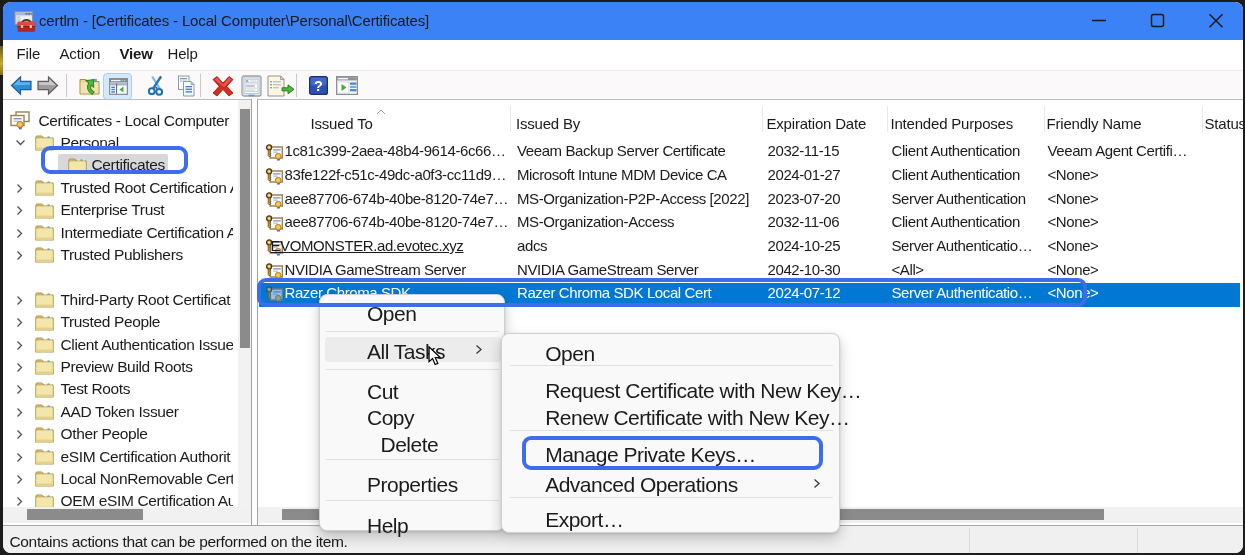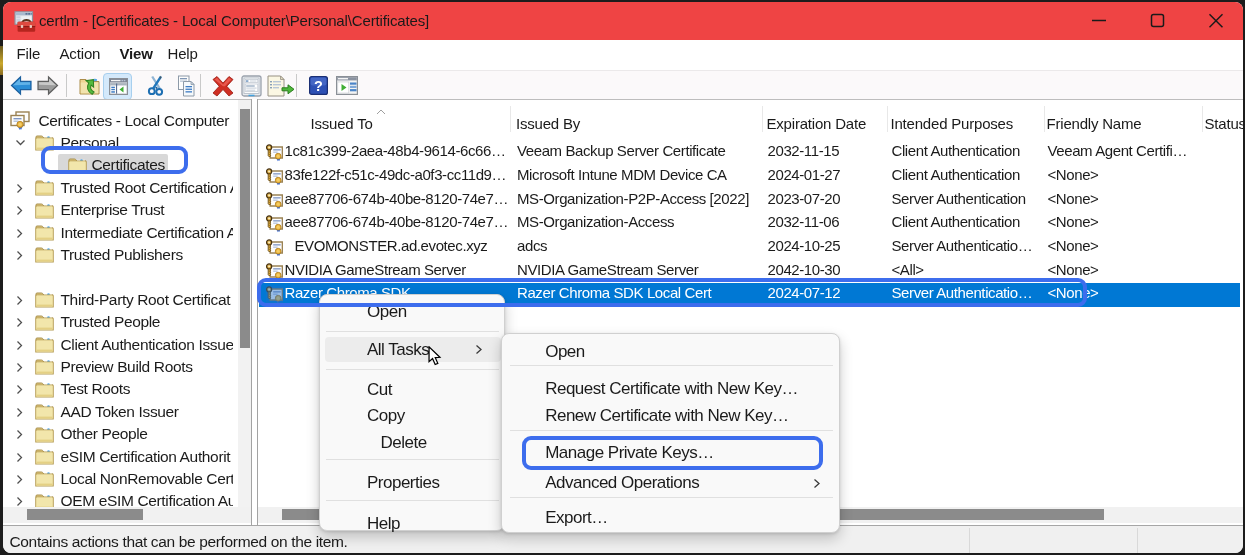--- a/index.html
+++ b/index.html
@@ -3,21 +3,21 @@
 <meta charset="utf-8">
 <style>
   * { margin:0; padding:0; box-sizing:border-box; }
   html,body { width:1245px; height:555px; overflow:hidden; }
   body { font-family:"Liberation Sans", sans-serif; color:#1b1b1b; background:#1c1c1c; position:relative; }
   .abs { position:absolute; }
   .win {
     position:absolute; left:2.5px; top:2px; width:1240px; height:551px;
     background:#fff; border-radius:8px; overflow:hidden;
   }
-  .titlebar { position:absolute; left:0; top:0; width:100%; height:45px; background:#ef4444; }
+  .titlebar { position:absolute; left:0; top:0; width:100%; height:45px; background:#3b82f6; }
   .title-text { position:absolute; left:36.5px; top:9.5px; font-size:15px; letter-spacing:-0.15px; color:#1a1a1a; white-space:nowrap; }
   .menubar { position:absolute; left:0; top:38px; width:100%; height:30px; background:#ffffff; }
   .menubar span { position:absolute; top:5px; font-size:15px; letter-spacing:-0.15px; }
   .toolbar { position:absolute; left:0; top:68px; width:100%; height:30px; background:#fbf9fa; border-top:1px solid #ebe9ea; border-bottom:1px solid #dcdcdc; }
   .tsep { position:absolute; top:3px; width:1px; height:23px; background:#c9c9c9; }
   .tico { position:absolute; top:4px; }
   .main { position:absolute; left:0; top:97px; width:100%; height:426px; background:#ffffff; }
   .leftpane { position:absolute; left:0; top:0; width:249.5px; height:100%; background:#fff; border-right:1px solid #a3a3a3; overflow:hidden; }
   .rightpane { position:absolute; left:254px; top:0; width:988px; height:100%; background:#fff; border-left:1px solid #a3a3a3; border-right:1px solid #a6a6a6; overflow:hidden; }
   .paneline { position:absolute; left:0; top:0; width:100%; height:1px; background:#bdbdbd; }
@@ -27,21 +27,21 @@
   .vthumb { position:absolute; left:1.5px; width:10px; background:#8b8b8b; }
   .hscroll { position:absolute; left:0; bottom:2.5px; height:16px; background:#f1f1f1; }
   .hthumb { position:absolute; top:2.5px; height:11px; background:#8b8b8b; }
   .hdrtext { position:absolute; top:0; font-size:15px; letter-spacing:-0.2px; color:#1a1a1a; white-space:nowrap; }
   .colsep { position:absolute; top:7px; width:1px; height:26px; background:#e8e8e8; }
   .lrow { position:absolute; left:1px; width:980px; height:23.7px; font-size:15px; letter-spacing:-0.4px; white-space:nowrap; }
   .lrow .c { position:absolute; top:1px; }
   .statusbar { position:absolute; left:0; top:523px; width:100%; height:28px; background:#f0f0f0; border-top:1px solid #a6a6a6; }
   .ssep { position:absolute; top:2px; width:1px; height:26px; background:#d9d9d9; }
   .menu { position:absolute; background:#f9f9f9; border:1px solid #d0d0d0; border-radius:8px;
-          box-shadow:0 6px 14px rgba(0,0,0,0.20), 0 1px 3px rgba(0,0,0,0.12); font-size:17px; letter-spacing:-0.5px; }
+          box-shadow:0 6px 14px rgba(0,0,0,0.20), 0 1px 3px rgba(0,0,0,0.12); font-size:21px; letter-spacing:-0.5px; }
   .mi { position:absolute; white-space:nowrap; }
   .msep { position:absolute; height:1px; background:#e0e0e0; }
   .anno { position:absolute; border:4.5px solid #3d6ded; border-radius:9px; }
   .ctrl { position:absolute; top:0; height:38px; }
 </style>
 </head>
 <body>
 
 <svg width="0" height="0" style="position:absolute;">
   <defs>
@@ -435,21 +435,21 @@
         <span class="c" style="left:26px;">aee87706-674b-40be-8120-74e7…</span>
         <span class="c" style="left:258.5px;">MS-Organization-Access</span>
         <span class="c" style="left:509px;">2032-11-06</span>
         <span class="c" style="left:633px;">Client Authentication</span>
         <span class="c" style="left:789px;">&lt;None&gt;</span>
       </div>
       <div class="lrow" style="top:137px;">
         <svg class="abs" style="left:7px; top:3px;" width="17" height="18" viewBox="0 0 17 18">
             <use href="#certkey"></use>
           </svg>
-        <span class="c" style="left:36px;">EVOMONSTER.ad.evotec.xyz</span>
+        <span class="c" style="left:12px;text-decoration:underline;">EVOMONSTER.ad.evotec.xyz</span>
         <span class="c" style="left:258.5px;">adcs</span>
         <span class="c" style="left:509px;">2024-10-25</span>
         <span class="c" style="left:633px;">Server Authenticatio…</span>
         <span class="c" style="left:789px;">&lt;None&gt;</span>
       </div>
       <div class="lrow" style="top:160.7px;">
         <svg class="abs" style="left:7px; top:3px;" width="17" height="18" viewBox="0 0 17 18">
             <use href="#certkey"></use>
           </svg>
         <span class="c" style="left:26px;">NVIDIA GameStream Server</span>

